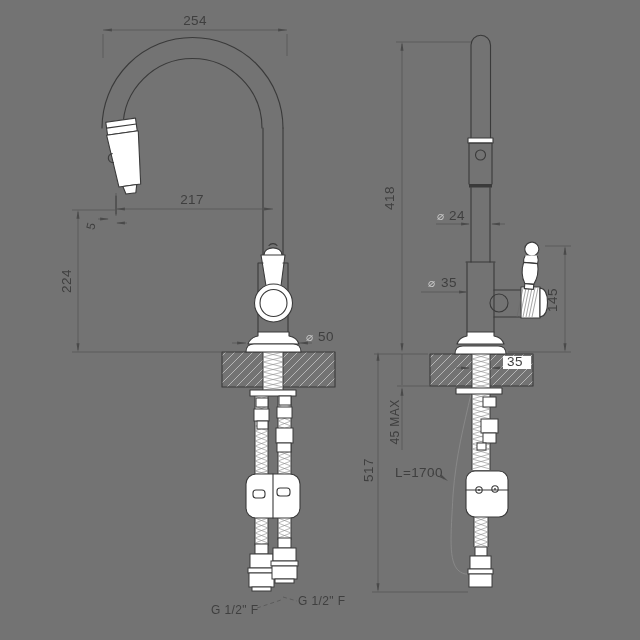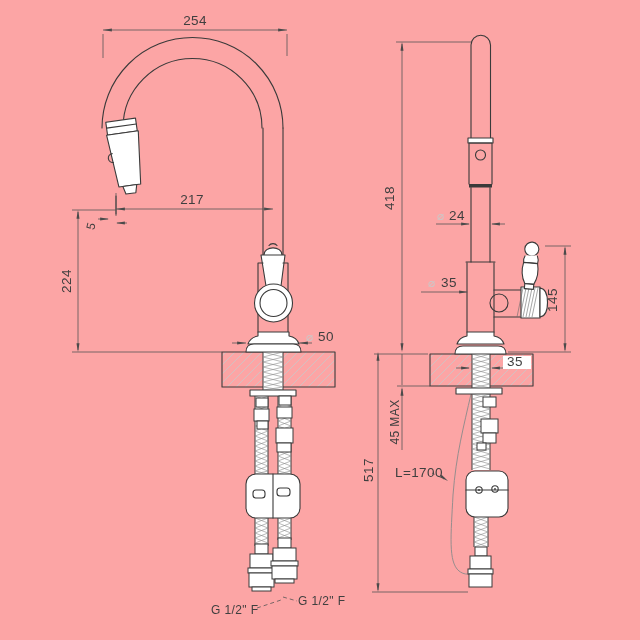--- a/index.html
+++ b/index.html
@@ -1,16 +1,16 @@
 <!DOCTYPE html>
 <html><head>
 <meta charset="utf-8">
 <style>
   html,body{margin:0;padding:0;background:#ffffff;}
-  .stage{width:640px;height:640px;background:#fca5a5;position:relative;font-family:"Liberation Sans",sans-serif;}
+  .stage{width:640px;height:640px;background:#737373;position:relative;font-family:"Liberation Sans",sans-serif;}
   svg{display:block;}
   .obj{stroke:#3a3a3a;stroke-width:1.1;fill:none;stroke-linecap:round;stroke-linejoin:round;}
   .objf{stroke:#3a3a3a;stroke-width:1.1;fill:#ffffff;stroke-linejoin:round;}
   .dark{fill:#3a3a3a;stroke:none;}
   .dimtxt{font-family:"Liberation Sans",sans-serif;font-size:13.5px;fill:#3f3f3f;letter-spacing:.4px;}
   .dimtxt.small{font-size:12px;}
   .phi{font-family:"DejaVu Sans",sans-serif;font-size:12px;fill:#c9c9c9;}
 </style>
 </head>
 <body>

